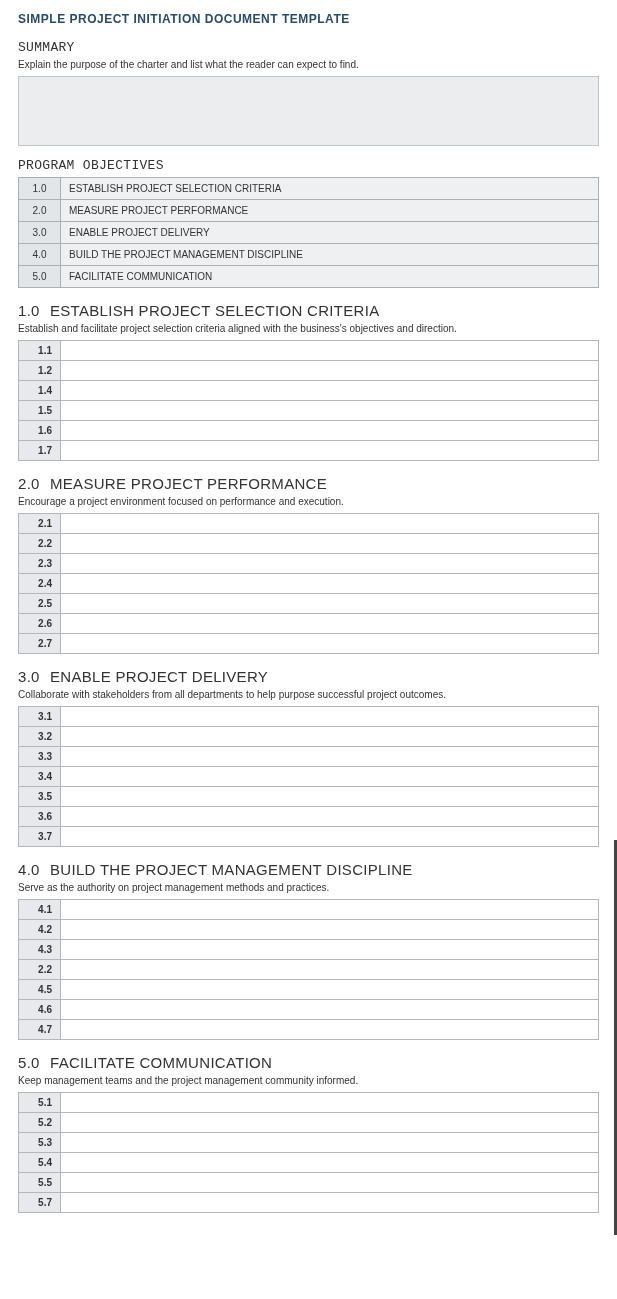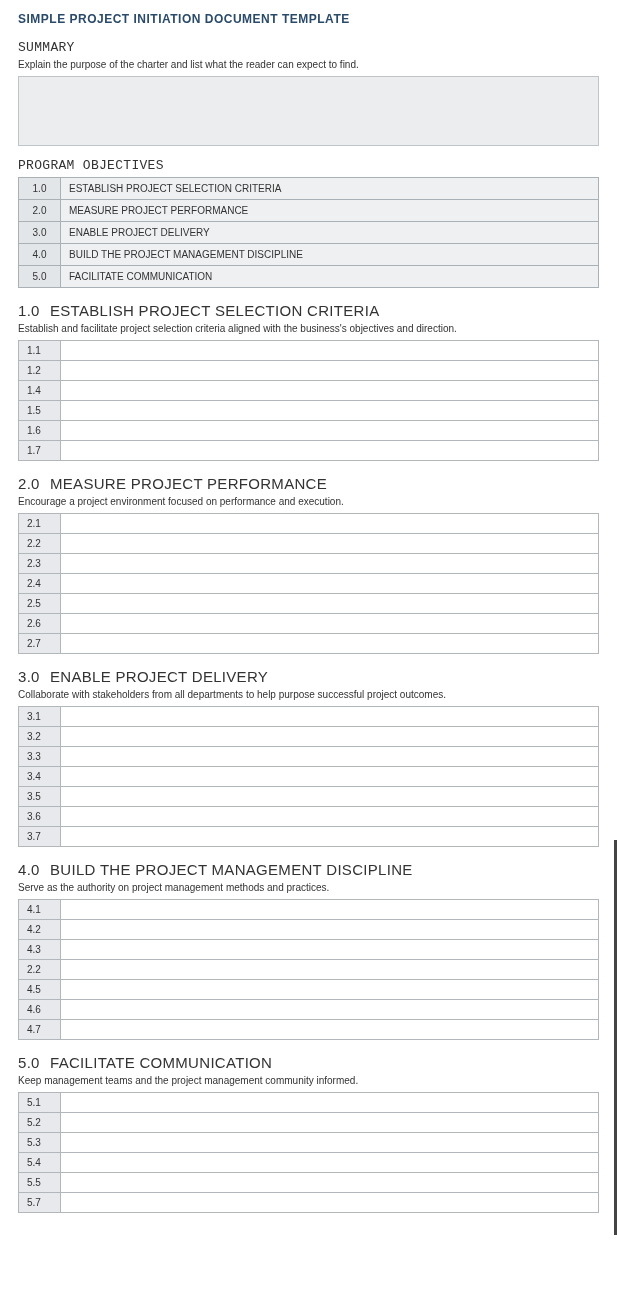--- a/index.html
+++ b/index.html
@@ -70,21 +70,22 @@
   }
   table.detail td {
     border: 1px solid #b2b7bc;
     font-size: 10px;
     height: 20px;
     padding: 3px 8px;
   }
   table.detail td.dnum {
     width: 42px;
     background: #e7e9ec;
-    text-align: left;
+    text-align: right;
+    font-weight: bold;
   }
   table.detail td.dval {
     background: #ffffff;
   }
   .right-bar {
     position: absolute;
     right: 0;
     top: 840px;
     width: 3px;
     height: 440px;

